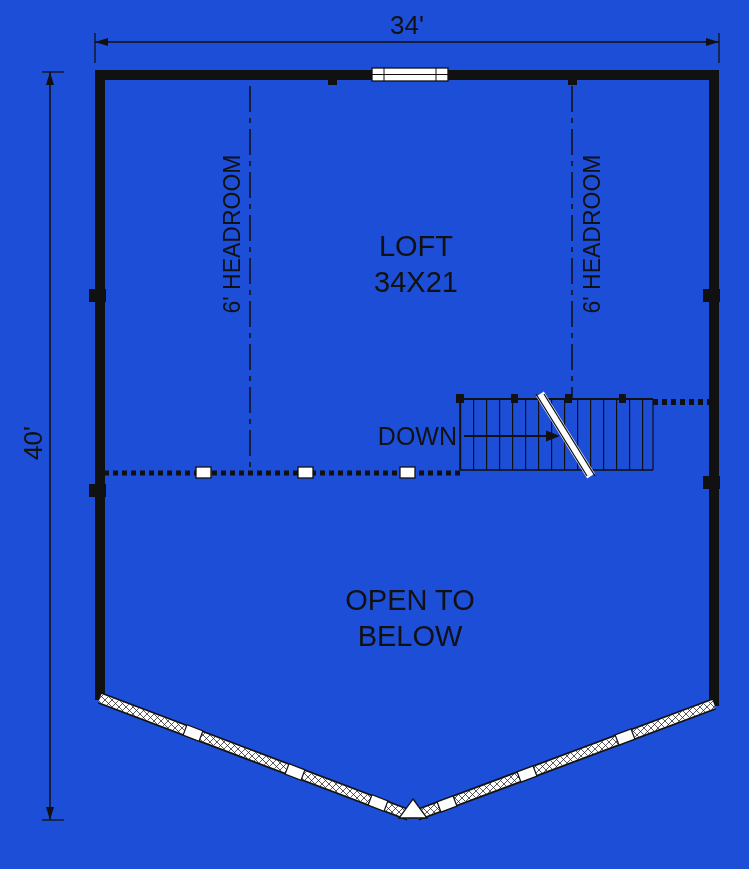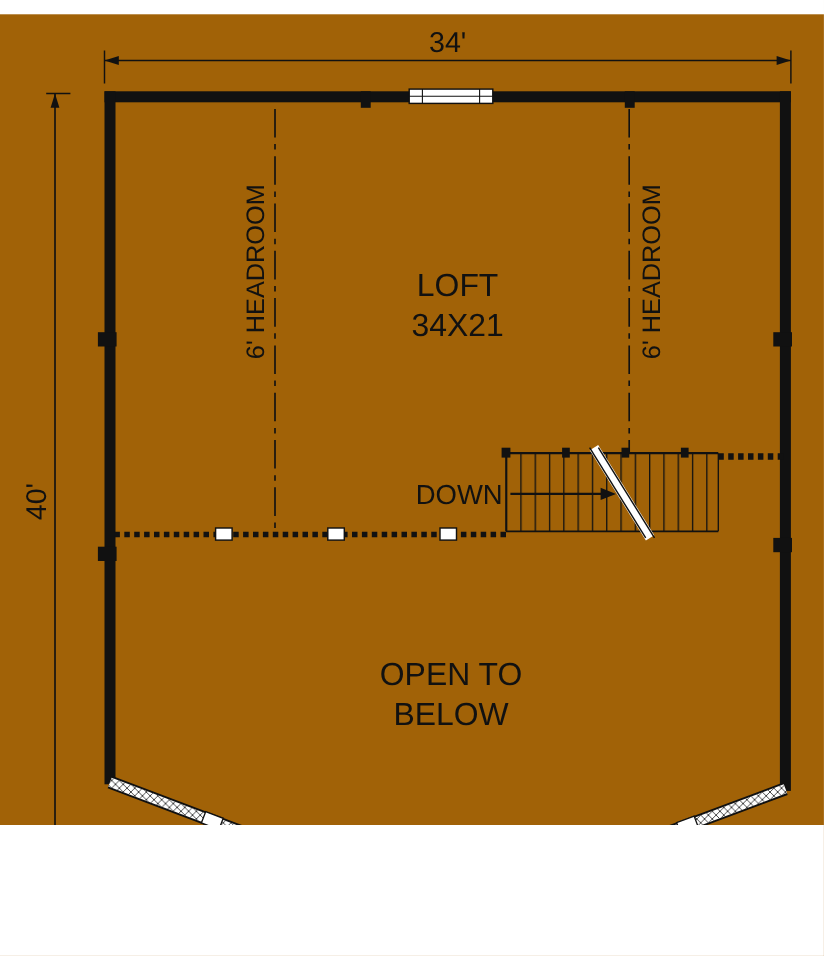--- a/index.html
+++ b/index.html
@@ -2,25 +2,24 @@
 <html><head>
 <meta charset="utf-8">
 <style>
   html, body {
     margin: 0;
     padding: 0;
     background: #ffffff;
   }
   .plan-wrap {
     width: 749px;
-    height: 737px;
+    height: 869px;
     position: relative;
-    background: #a16207;
+    background: #1d4ed8;
     overflow: hidden;
-    margin-top: 13px;
   }
   svg {
     display: block;
   }
   text {
     font-family: "Liberation Sans", sans-serif;
     fill: #111111;
   }
   .dim-text   { font-size: 26px; }
   .head-text  { font-size: 23px; }

